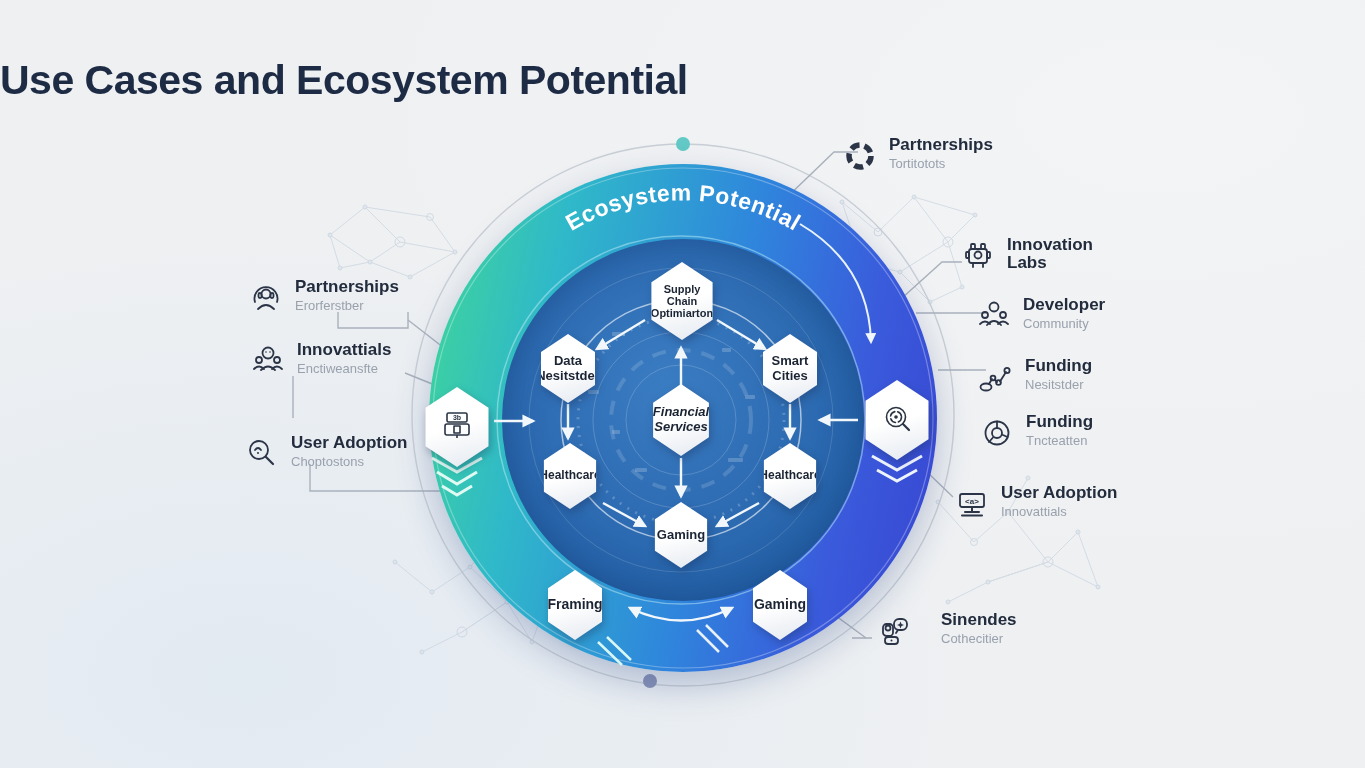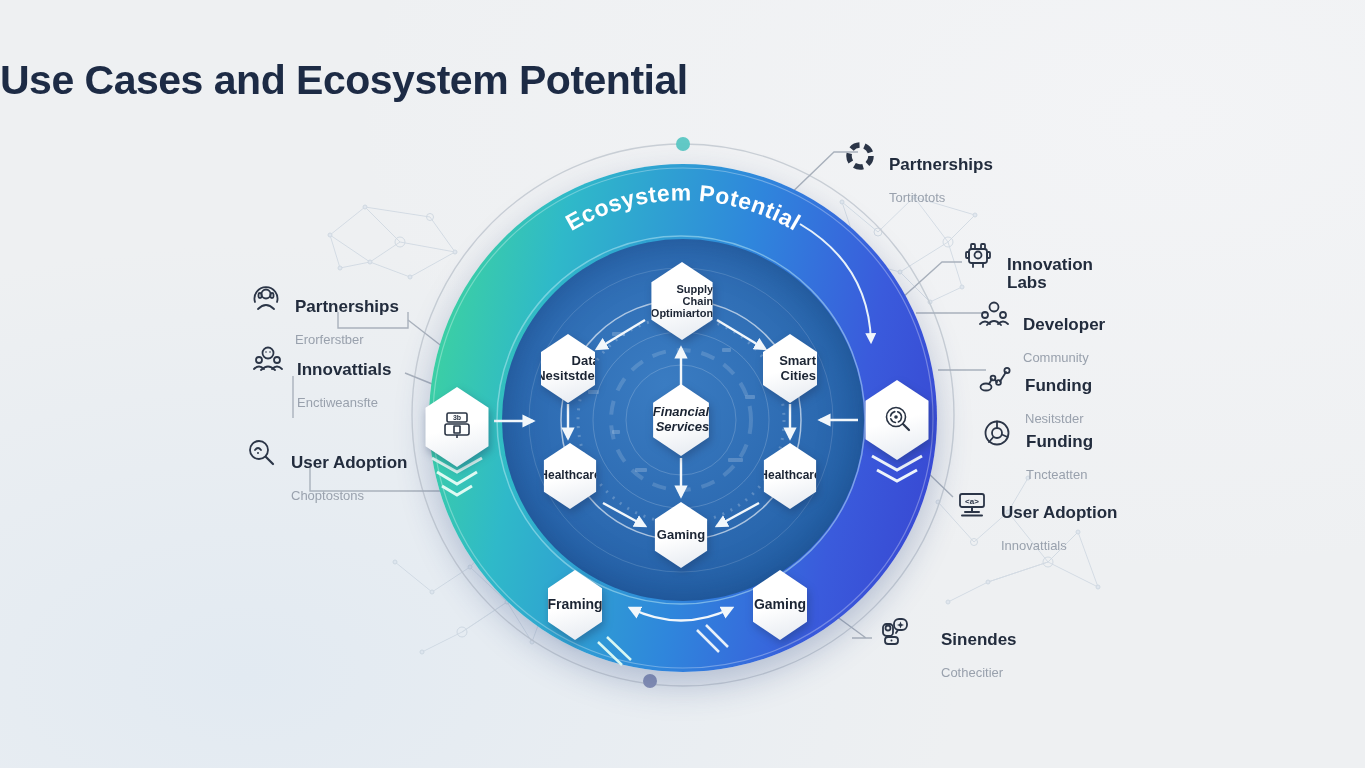--- a/index.html
+++ b/index.html
@@ -13,26 +13,26 @@
   svg.layer{position:absolute;left:0;top:0;pointer-events:none;}
   .ring{position:absolute;left:429px;top:164px;width:508px;height:508px;border-radius:50%;
     background:linear-gradient(102deg,#3ed49c 4%,#2fb9c9 24%,#2f86dc 55%,#3a5bdc 78%,#3847d2 96%);
     box-shadow:0 14px 34px rgba(40,70,130,.28);}
   .disc{position:absolute;left:502px;top:239px;width:362px;height:362px;border-radius:50%;
     background:radial-gradient(circle at 45% 40%, #3a7cc2 0%, #2d6bb2 48%, #2461a8 78%, #205ba1 100%);
     box-shadow:inset 0 0 40px rgba(10,40,90,.35);}
   .hexwrap{position:absolute;filter:drop-shadow(2px 4px 4px rgba(25,45,85,.35));}
   .hex{width:100%;height:100%;clip-path:polygon(50% 0%,95% 26%,95% 74%,50% 100%,5% 74%,5% 26%);
     background:linear-gradient(165deg,#ffffff 50%,#e3e8ef 100%);
-    display:flex;align-items:center;justify-content:center;text-align:right;}
+    display:flex;align-items:center;justify-content:center;text-align:center;}
   .hexlabel{font-weight:700;color:#1b2433;line-height:1.12;padding:0 4px;}
   .side-label{position:absolute;display:flex;gap:9px;align-items:flex-start;}
   .side-label .txt{display:flex;flex-direction:column;}
-  .lt{font-size:17px;font-weight:700;color:#222c3d;line-height:1.08;margin-top:20px;}
-  .ls{font-size:13px;color:#99a1ad;margin-top:16px;}
+  .lt{font-size:17px;font-weight:700;color:#222c3d;line-height:1.08;}
+  .ls{font-size:13px;color:#99a1ad;margin-top:2px;}
   .lt.wrap{width:92px;}
   .icon{flex:0 0 auto;}
 </style>
 </head>
 <body>
 
 <div class="stage">
 
   <svg class="layer" width="1365" height="768">
     <g stroke="#c5d0dc" stroke-width="1" fill="none" opacity="0.65">

